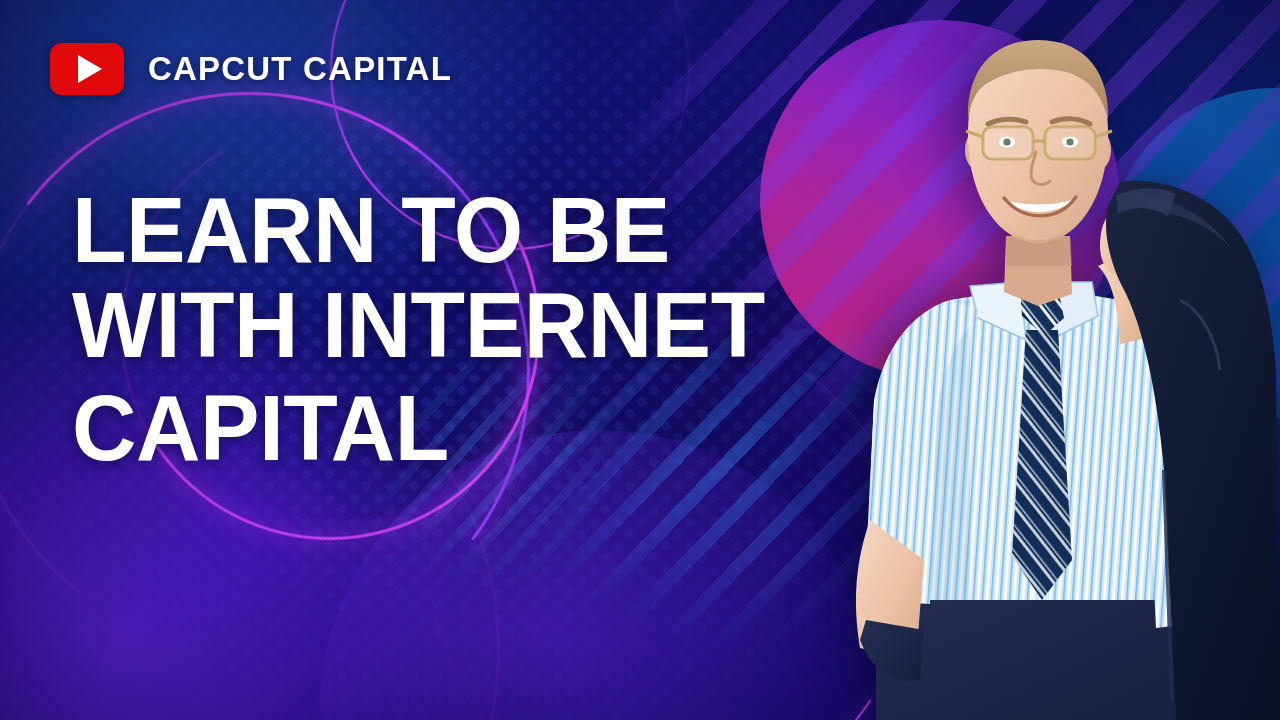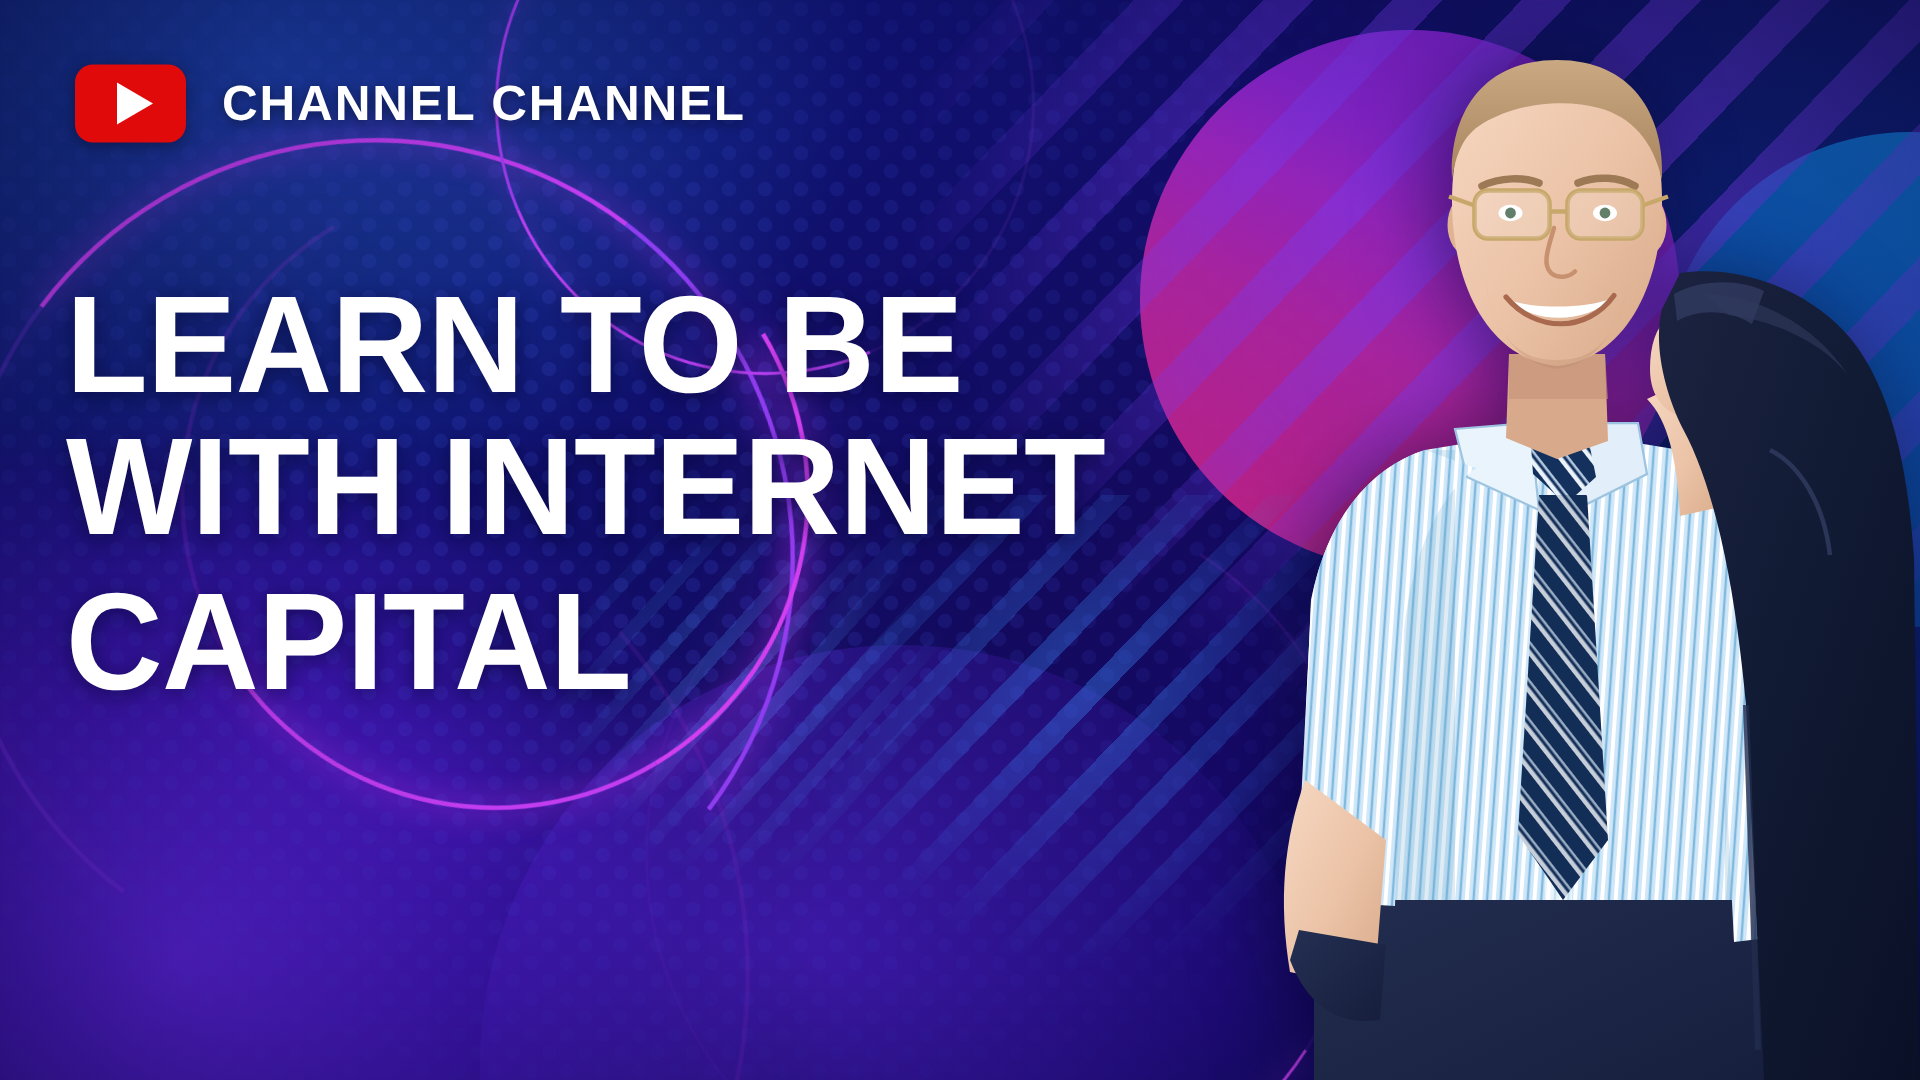--- a/index.html
+++ b/index.html
@@ -199,21 +199,21 @@
     font-size: 33px;
     font-weight: 700;
     letter-spacing: 1.2px;
     white-space: nowrap;
     text-shadow: 0 2px 8px rgba(0,0,0,.45);
   }
 
   
   .headline {
     position: absolute;
-    left: 44px;
+    left: 72px;
     top: 185px;
     z-index: 40;
     width: 830px;
   }
   .hl-line {
     color: #ffffff;
     font-size: 92px;
     font-weight: 700;
     line-height: 0.99;
     letter-spacing: -0.5px;
@@ -394,21 +394,21 @@
       <path d="M344 470 L352 700" stroke="#222c4d" stroke-width="4" fill="none" opacity=".8"></path>
 
       <path d="M296 196 C314 186 340 186 356 194 L348 216 C332 206 312 206 298 214 Z" fill="#303a5e" opacity=".85"></path>
     </svg>
   </div>
 
   <div class="brand">
     <div class="yt-badge">
       <div class="yt-tri"></div>
     </div>
-    <div class="brand-name">CHANNEL CHANNEL</div>
+    <div class="brand-name">CAPCUT CAPITAL</div>
   </div>
 
   <div class="headline">
     <div class="hl-line l1">LEARN TO BE</div>
     <div class="hl-line l3">WITH INTERNET</div>
     <div class="hl-line l4">CAPITAL</div>
   </div>
 
 </div>
 

